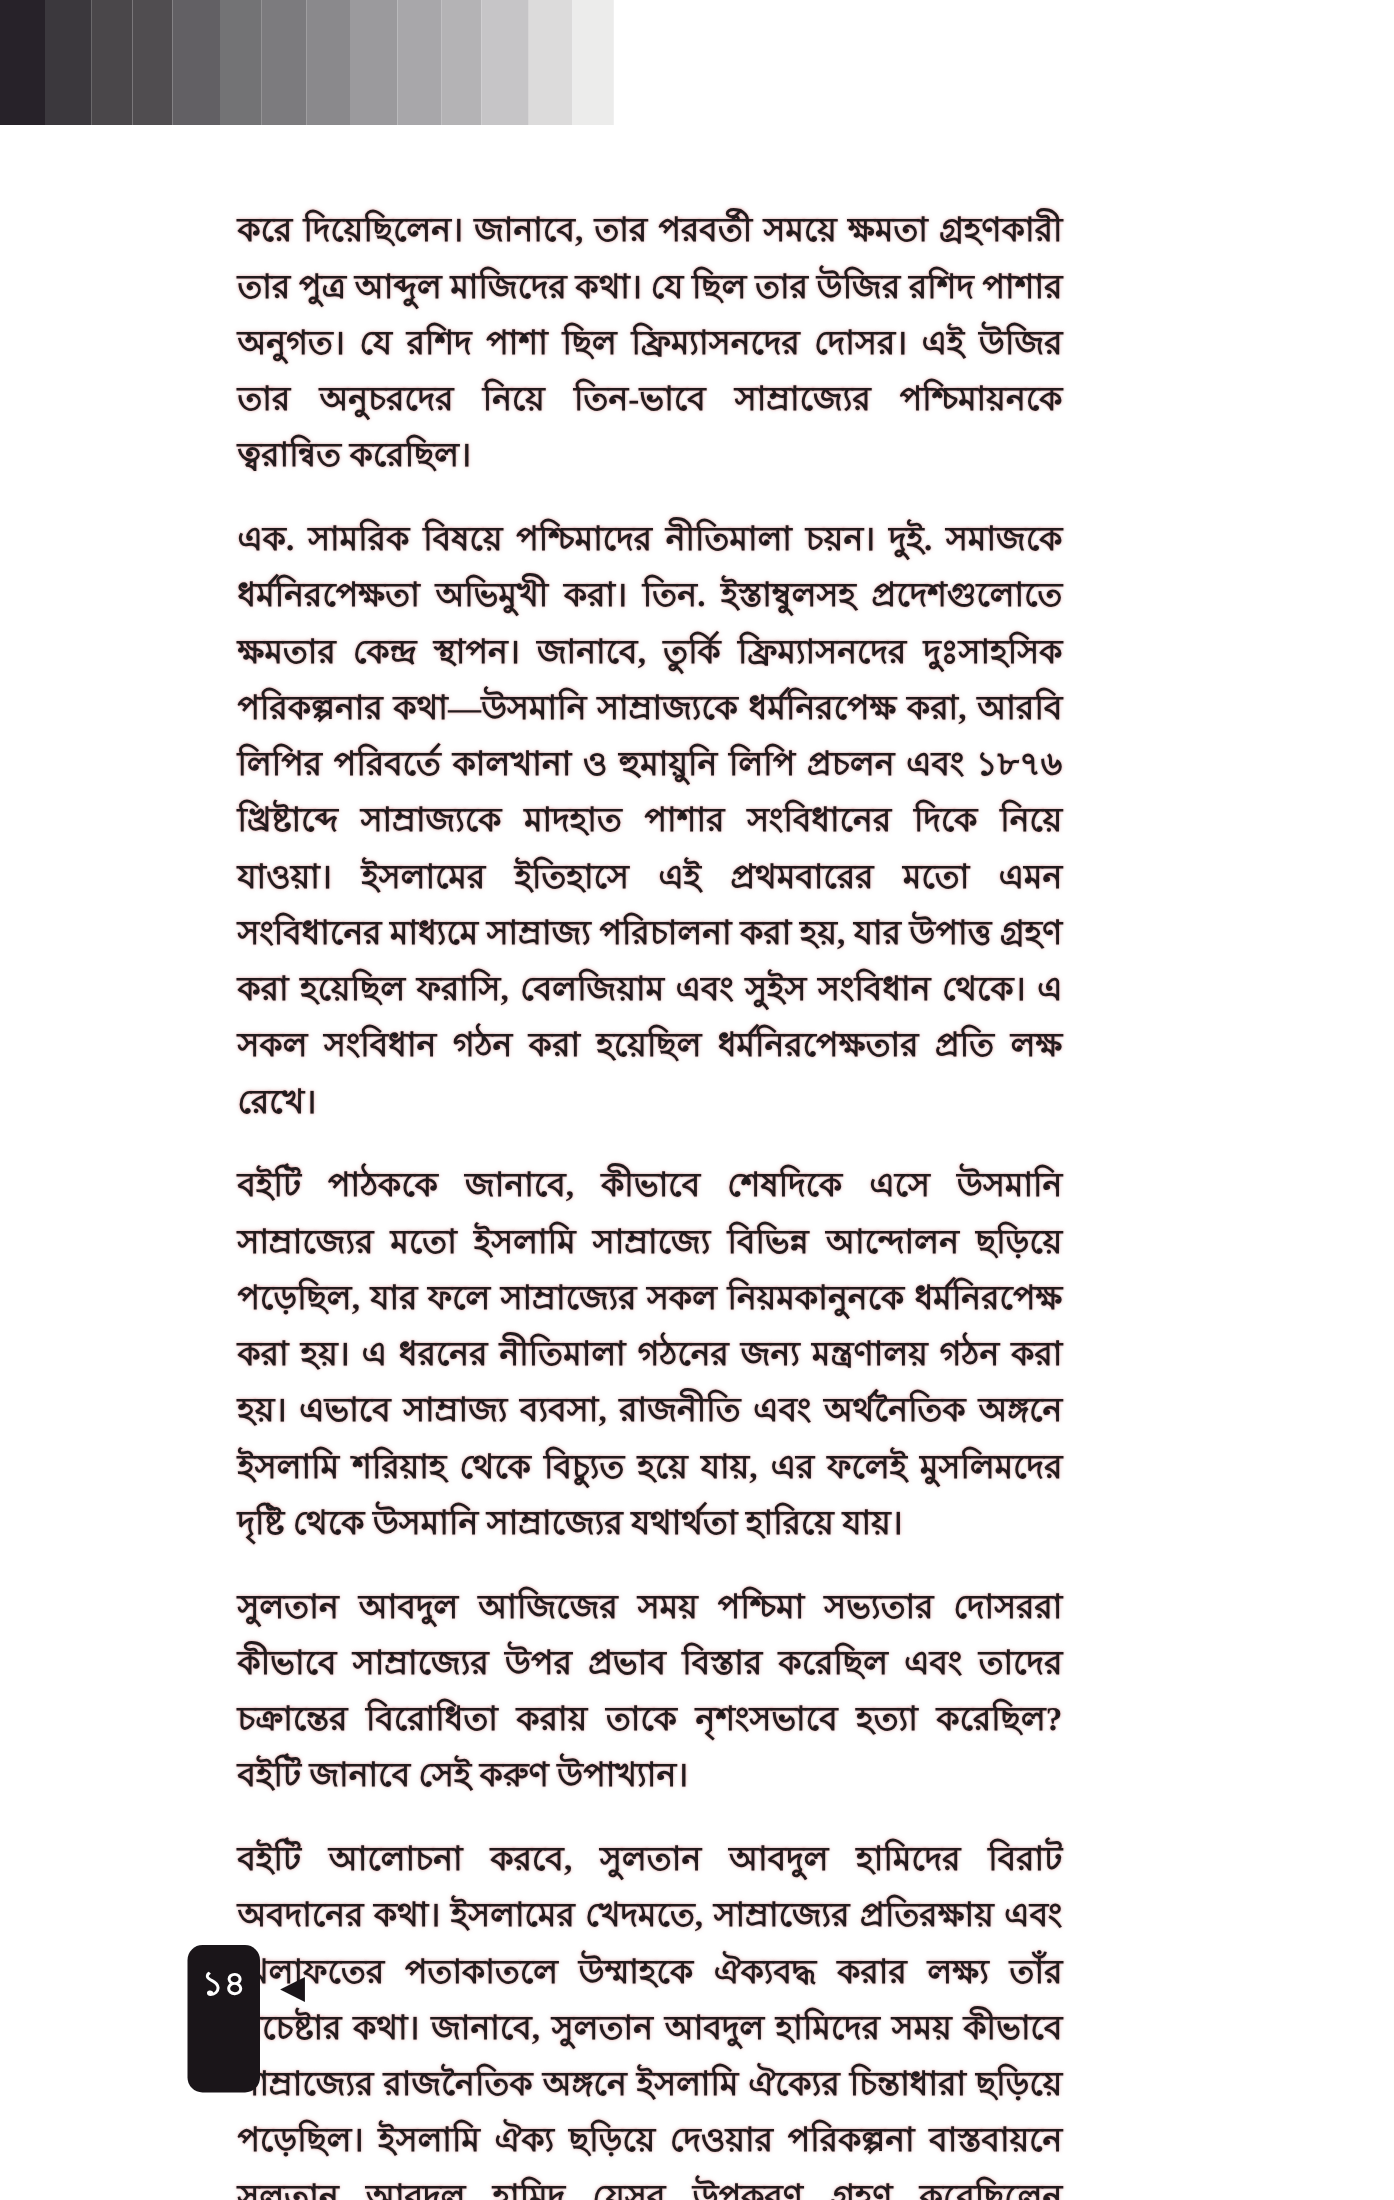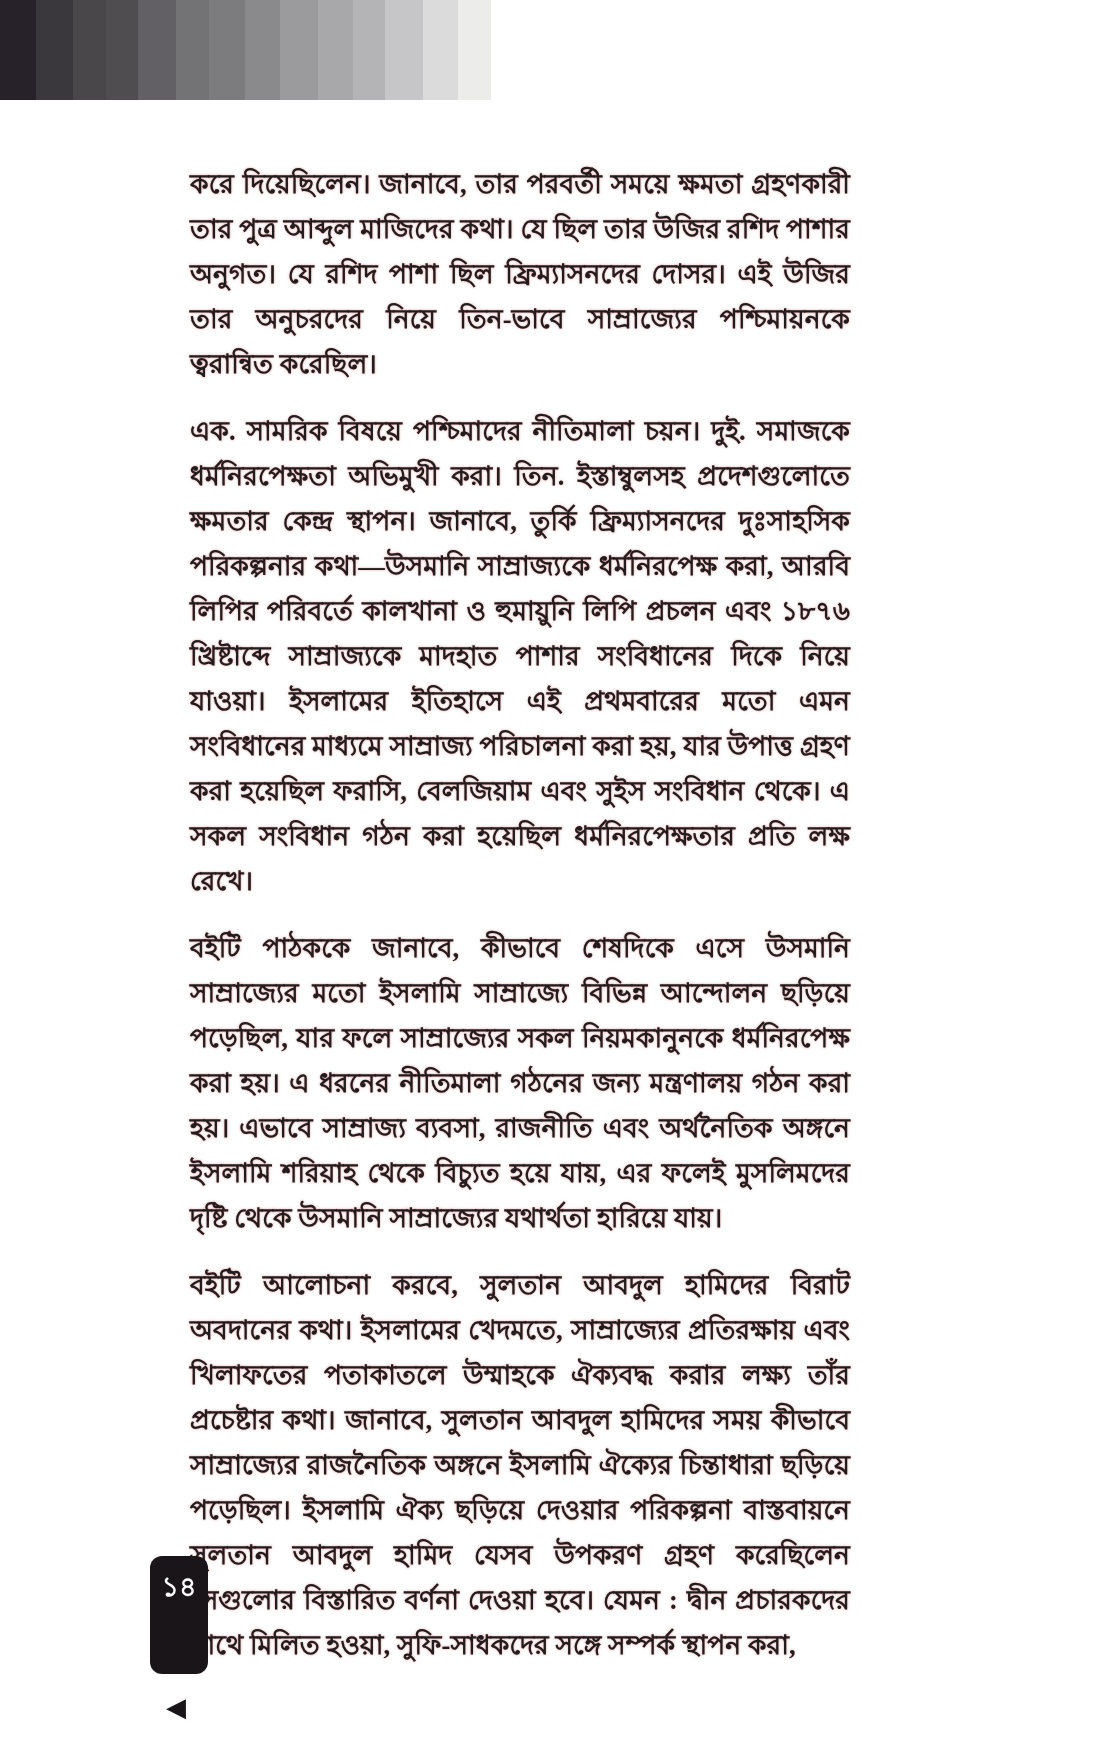--- a/index.html
+++ b/index.html
@@ -61,21 +61,21 @@
                  0 0 3.2px rgba(205, 120, 120, 0.30);
   }
   .para:last-of-type { margin-bottom: 0; }
 
   
   #page-footer {
     position: absolute;
     left: 150px;
     top: 1556px;
     display: flex;
-    flex-direction: column;
+    flex-direction: row;
     align-items: flex-start;
   }
   #page-number-tab {
     width: 58px;
     height: 118px;
     background: #1a1519;
     border-radius: 12px 12px 12px 12px;
     color: #ffffff;
     display: flex;
     align-items: flex-start;
@@ -129,20 +129,21 @@
       <div class="patch" style="width: 32px; background: rgb(180, 179, 181);"></div>
       <div class="patch" style="width: 38px; background: rgb(198, 197, 199);"></div>
       <div class="patch" style="width: 35px; background: rgb(220, 219, 219);"></div>
       <div class="patch" style="width: 33px; background: rgb(236, 236, 235);"></div>
     </div>
 
   <div id="text-column">
     <p class="para" style="color: rgb(34, 28, 30);">করে দিয়েছিলেন। জানাবে, তার পরবর্তী সময়ে ক্ষমতা গ্রহণকারী তার পুত্র আব্দুল মাজিদের কথা। যে ছিল তার উজির রশিদ পাশার অনুগত। যে রশিদ পাশা ছিল ফ্রিম্যাসনদের দোসর। এই উজির তার অনুচরদের নিয়ে তিন-ভাবে সাম্রাজ্যের পশ্চিমায়নকে ত্বরান্বিত করেছিল।</p>
     <p class="para" style="color: rgb(34, 28, 30);">এক. সামরিক বিষয়ে পশ্চিমাদের নীতিমালা চয়ন। দুই. সমাজকে ধর্মনিরপেক্ষতা অভিমুখী করা। তিন. ইস্তাম্বুলসহ প্রদেশগুলোতে ক্ষমতার কেন্দ্র স্থাপন। জানাবে, তুর্কি ফ্রিম্যাসনদের দুঃসাহসিক পরিকল্পনার কথা—উসমানি সাম্রাজ্যকে ধর্মনিরপেক্ষ করা, আরবি লিপির পরিবর্তে কালখানা ও হুমায়ুনি লিপি প্রচলন এবং ১৮৭৬ খ্রিষ্টাব্দে সাম্রাজ্যকে মাদহাত পাশার সংবিধানের দিকে নিয়ে যাওয়া। ইসলামের ইতিহাসে এই প্রথমবারের মতো এমন সংবিধানের মাধ্যমে সাম্রাজ্য পরিচালনা করা হয়, যার উপাত্ত গ্রহণ করা হয়েছিল ফরাসি, বেলজিয়াম এবং সুইস সংবিধান থেকে। এ সকল সংবিধান গঠন করা হয়েছিল ধর্মনিরপেক্ষতার প্রতি লক্ষ রেখে।</p>
     <p class="para" style="color: rgb(34, 28, 30);">বইটি পাঠককে জানাবে, কীভাবে শেষদিকে এসে উসমানি সাম্রাজ্যের মতো ইসলামি সাম্রাজ্যে বিভিন্ন আন্দোলন ছড়িয়ে পড়েছিল, যার ফলে সাম্রাজ্যের সকল নিয়মকানুনকে ধর্মনিরপেক্ষ করা হয়। এ ধরনের নীতিমালা গঠনের জন্য মন্ত্রণালয় গঠন করা হয়। এভাবে সাম্রাজ্য ব্যবসা, রাজনীতি এবং অর্থনৈতিক অঙ্গনে ইসলামি শরিয়াহ থেকে বিচ্যুত হয়ে যায়, এর ফলেই মুসলিমদের দৃষ্টি থেকে উসমানি সাম্রাজ্যের যথার্থতা হারিয়ে যায়।</p>
+    <p class="para" style="color: rgb(34, 28, 30);">সুলতান আবদুল আজিজের সময় পশ্চিমা সভ্যতার দোসররা কীভাবে সাম্রাজ্যের উপর প্রভাব বিস্তার করেছিল এবং তাদের চক্রান্তের বিরোধিতা করায় তাকে নৃশংসভাবে হত্যা করেছিল? বইটি জানাবে সেই করুণ উপাখ্যান।</p>
     <p class="para" style="color: rgb(34, 28, 30);">বইটি আলোচনা করবে, সুলতান আবদুল হামিদের বিরাট অবদানের কথা। ইসলামের খেদমতে, সাম্রাজ্যের প্রতিরক্ষায় এবং খিলাফতের পতাকাতলে উম্মাহকে ঐক্যবদ্ধ করার লক্ষ্য তাঁর প্রচেষ্টার কথা। জানাবে, সুলতান আবদুল হামিদের সময় কীভাবে সাম্রাজ্যের রাজনৈতিক অঙ্গনে ইসলামি ঐক্যের চিন্তাধারা ছড়িয়ে পড়েছিল। ইসলামি ঐক্য ছড়িয়ে দেওয়ার পরিকল্পনা বাস্তবায়নে সুলতান আবদুল হামিদ যেসব উপকরণ গ্রহণ করেছিলেন সেগুলোর বিস্তারিত বর্ণনা দেওয়া হবে। যেমন : দ্বীন প্রচারকদের সাথে মিলিত হওয়া, সুফি-সাধকদের সঙ্গে সম্পর্ক স্থাপন করা,</p>
   </div>
 
   <div id="page-footer">
     <div id="page-number-tab" style="background: rgb(26, 21, 25);">
       <span>১৪</span>
     </div>
     <span id="footer-marker">◀</span>
   </div>
 

